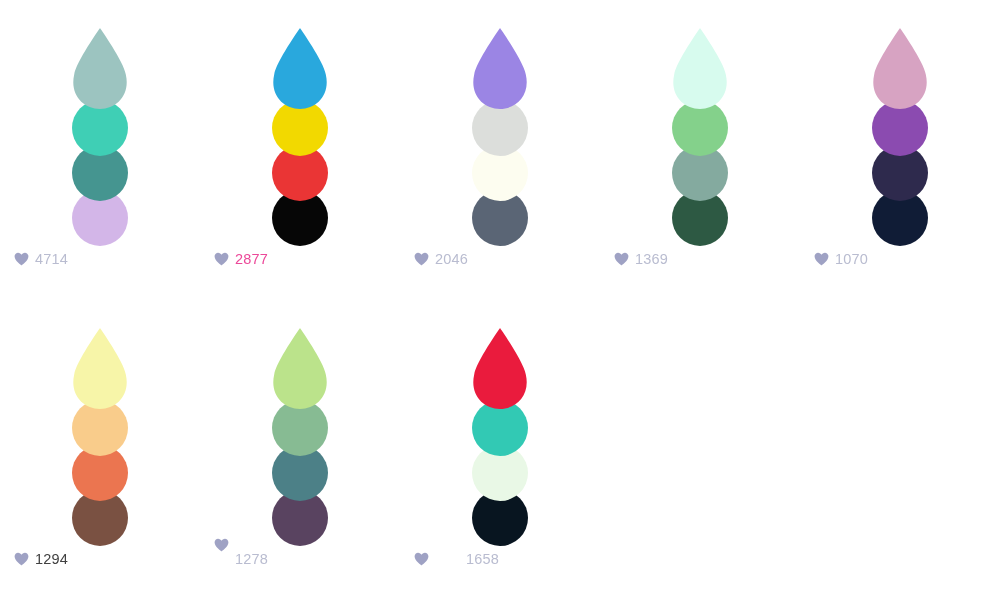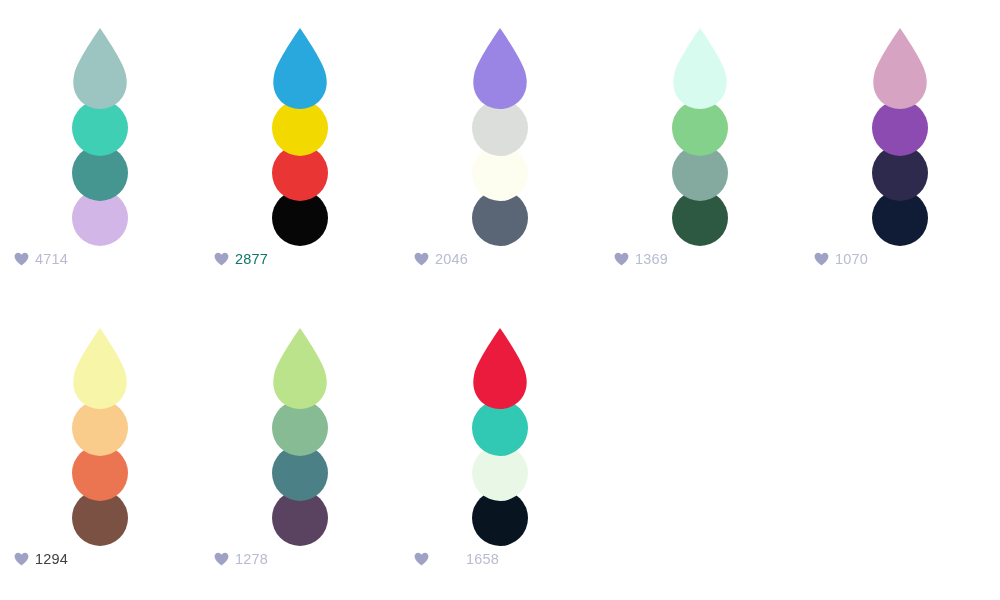--- a/index.html
+++ b/index.html
@@ -66,21 +66,21 @@
   .swatch-pos-2 { top: 72px; }
   .swatch-pos-3 { top: 117px; }
   .swatch-pos-4 { top: 162px; }
 
   
   .like-row {
     position: absolute;
     left: 14px;
     bottom: 34px;
     display: flex;
-    align-items: flex-end;
+    align-items: flex-start;
     gap: 6px;
   }
 
   .heart-icon {
     width: 15px;
     height: 14px;
     display: block;
     flex: none;
   }
 
@@ -123,21 +123,21 @@
           </svg>
         </div>
         <div class="swatch swatch-circle swatch-pos-2" style="background: rgb(242, 217, 0); z-index: 19;"></div>
         <div class="swatch swatch-circle swatch-pos-3" style="background: rgb(234, 53, 53); z-index: 18;"></div>
         <div class="swatch swatch-circle swatch-pos-4" style="background: rgb(6, 6, 6); z-index: 17;"></div>
       </div>
       <div class="like-row">
         <svg viewBox="0 0 16 15" class="heart-icon">
           <path d="M8 14.2 C8 14.2 0.6 9.2 0.6 4.7 C0.6 2.2 2.4 0.7 4.3 0.7 C6 0.7 7.3 1.8 8 3.0 C8.7 1.8 10 0.7 11.7 0.7 C13.6 0.7 15.4 2.2 15.4 4.7 C15.4 9.2 8 14.2 8 14.2 Z" fill="#9fa2c4"></path>
         </svg>
-        <span class="like-count" style="color: #0f766e;">2877</span>
+        <span class="like-count" style="color: #ec4899;">2877</span>
       </div>
     </div>
     <div class="palette-card">
       <div class="swatch-stack">
         <div class="swatch swatch-drop swatch-pos-1" style="z-index: 20;">
           <svg viewBox="0 0 56 82" class="drop-shape" preserveAspectRatio="none">
             <path d="M28 0 C28 0 4 34 2.2 46.5 C-2.5 67 11.5 81 28 81 C44.5 81 58.5 67 53.8 46.5 C52 34 28 0 28 0 Z" fill="#9b85e4"></path>
           </svg>
         </div>
         <div class="swatch swatch-circle swatch-pos-2" style="background: rgb(220, 222, 219); z-index: 19;"></div>

